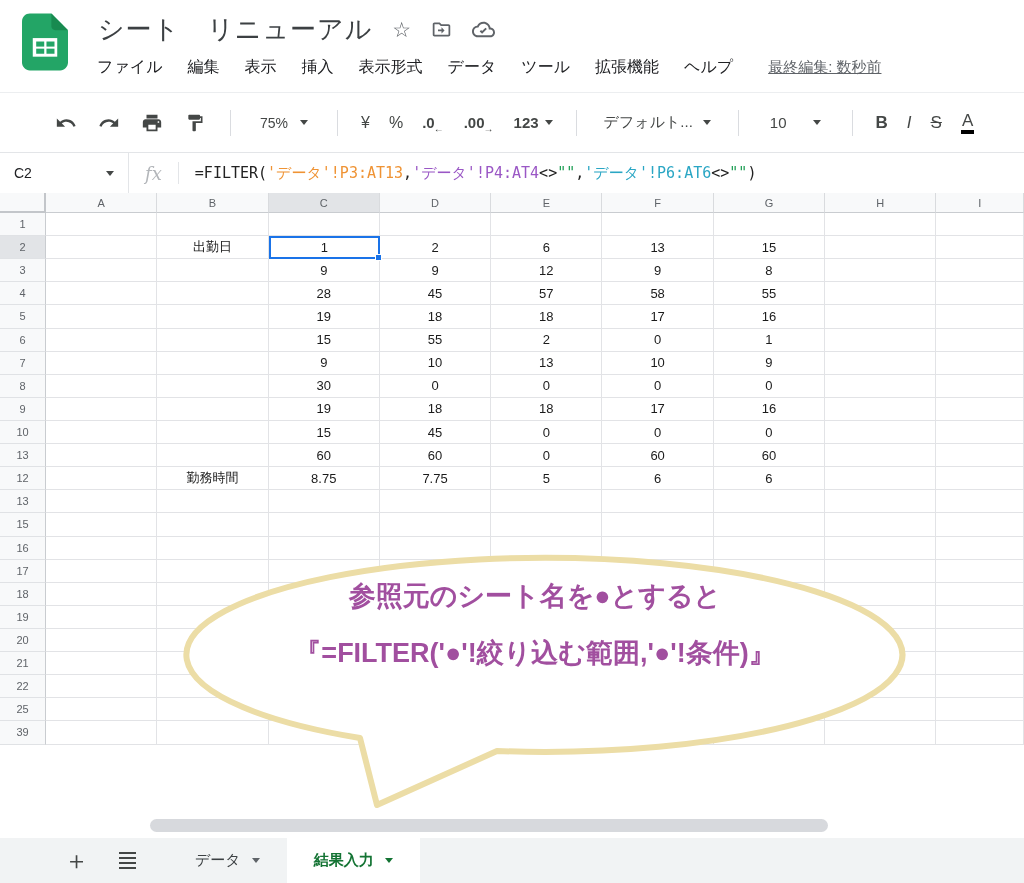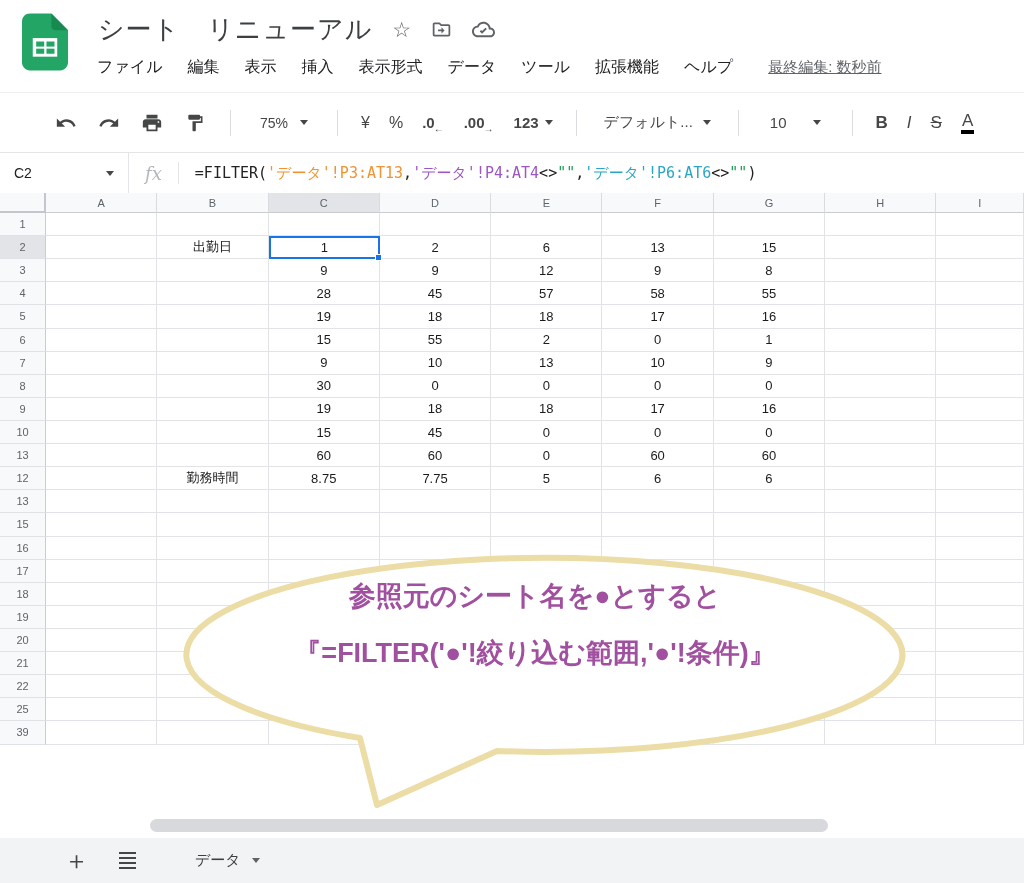--- a/index.html
+++ b/index.html
@@ -493,13 +493,17 @@
   <span class="bars">
       <span></span>
       <span></span>
       <span></span>
       <span></span>
     </span>
   <span class="tab first">
     <span>データ</span>
     <span class="caret"></span>
   </span>
+  <span class="tab active">
+    <span>結果入力</span>
+    <span class="caret"></span>
+  </span>
 </div>
 
 </body></html>

